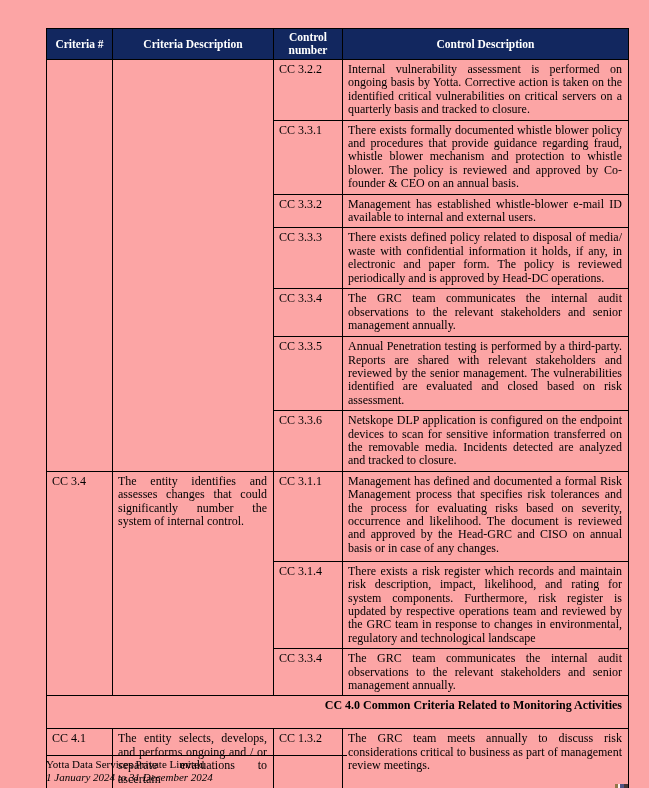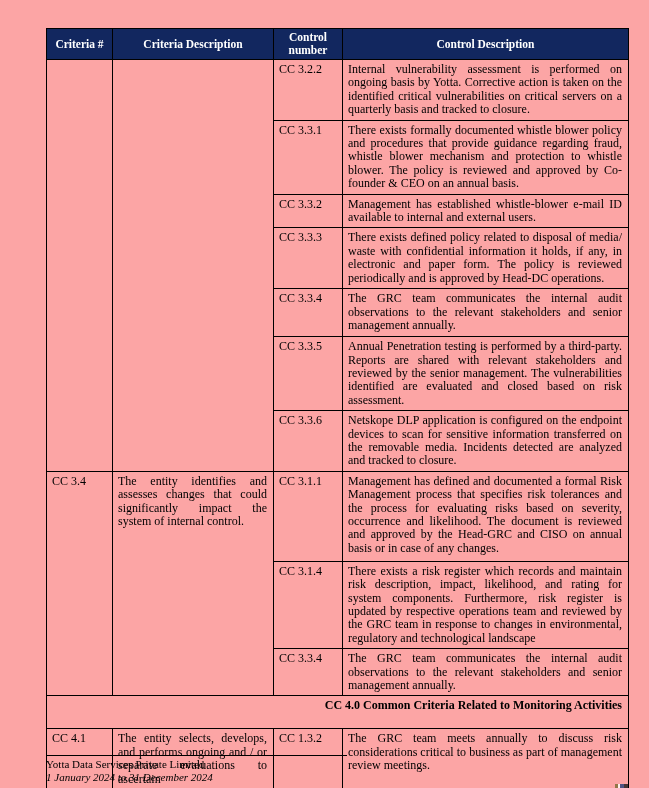--- a/index.html
+++ b/index.html
@@ -131,21 +131,21 @@
         <tr>
           <td class="ctrl-num" style="height: 48px; margin-top: 44px;">CC 3.3.5</td>
           <td class="desc" style="height: 48px;">Annual Penetration testing is performed by a third-party. Reports are shared with relevant stakeholders and reviewed by the senior management. The vulnerabilities identified are evaluated and closed based on risk assessment.</td>
         </tr>
         <tr>
           <td class="ctrl-num" style="height: 53px; margin-top: 24px;">CC 3.3.6</td>
           <td class="desc" style="height: 53px;">Netskope DLP application is configured on the endpoint devices to scan for sensitive information transferred on the removable media. Incidents detected are analyzed and tracked to closure.</td>
         </tr>
         <tr>
           <td rowspan="3" class="crit-id">CC 3.4</td>
-          <td rowspan="3" class="desc">The entity identifies and assesses changes that could significantly impact the system of internal control.</td>
+          <td rowspan="3" class="desc">The entity identifies and assesses changes that could significantly number the system of internal control.</td>
           <td class="ctrl-num" style="height: 83px;">CC 3.1.1</td>
           <td class="desc" style="height: 83px; margin-top: 32px;">Management has defined and documented a formal Risk Management process that specifies risk tolerances and the process for evaluating risks based on severity, occurrence and likelihood. The document is reviewed and approved by the Head-GRC and CISO on annual basis or in case of any changes.</td>
         </tr>
         <tr>
           <td class="ctrl-num" style="height: 71px;">CC 3.1.4</td>
           <td class="desc" style="height: 71px;">There exists a risk register which records and maintain risk description, impact, likelihood, and rating for system components. Furthermore, risk register is updated by respective operations team and reviewed by the GRC team in response to changes in environmental, regulatory and technological landscape</td>
         </tr>
         <tr>
           <td class="ctrl-num" style="height: 40px;">CC 3.3.4</td>
           <td class="desc" style="height: 40px;">The GRC team communicates the internal audit observations to the relevant stakeholders and senior management annually.</td>

